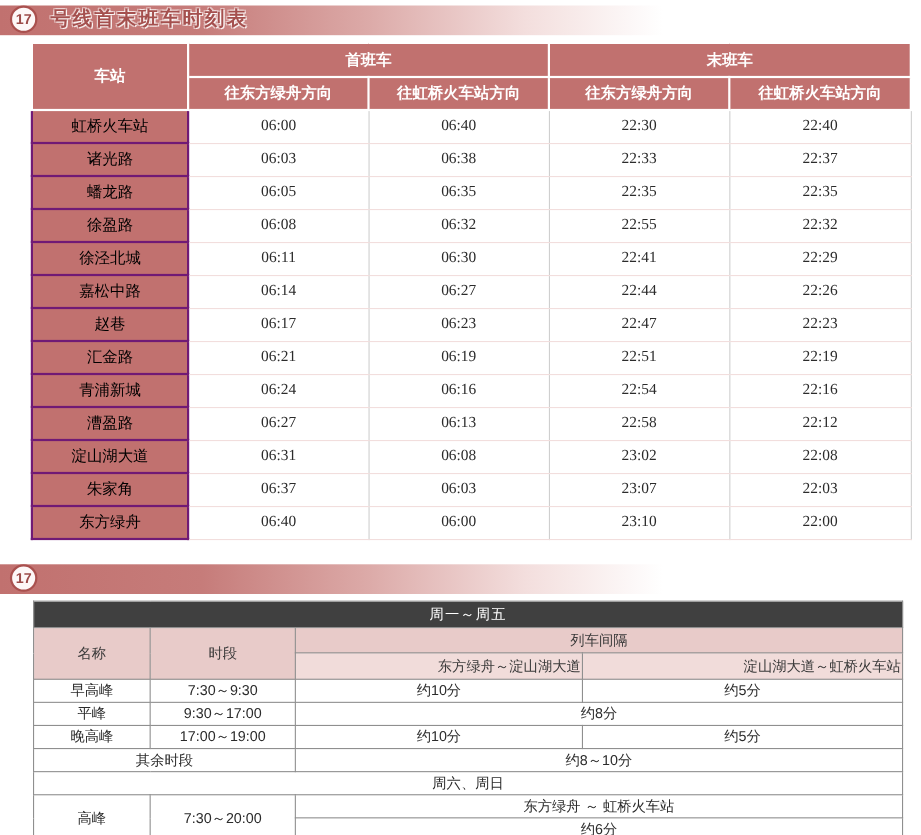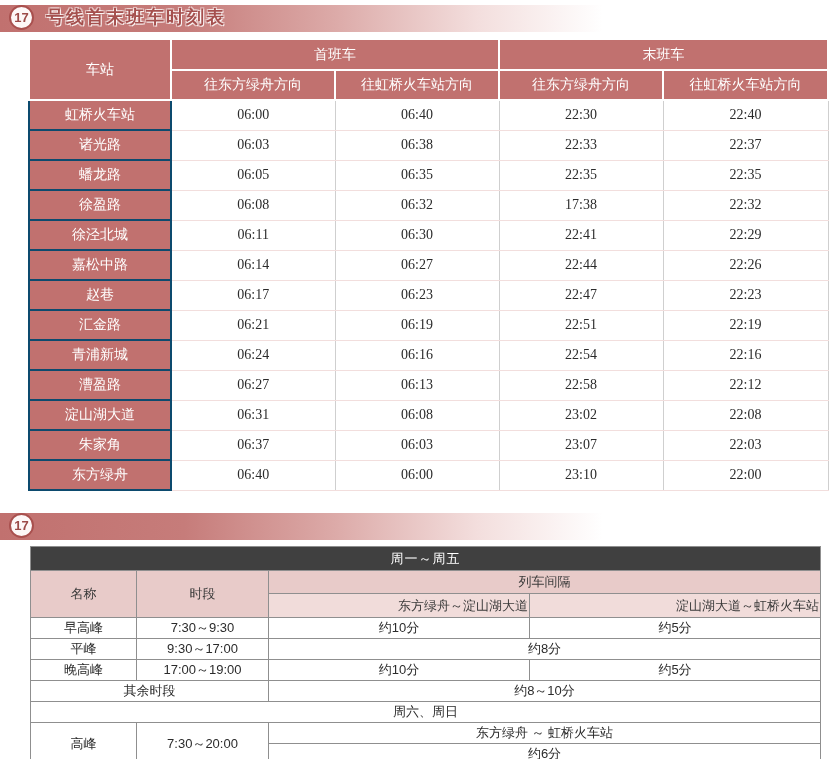--- a/index.html
+++ b/index.html
@@ -14,25 +14,25 @@
      font-size:13px;line-height:21px;text-align:center;}
   .title-text{margin-left:12px;font-size:18px;font-weight:bold;color:#a5504e;
      letter-spacing:2px;
      text-shadow:1px 1px 0 rgba(255,255,255,.85),-1px -1px 0 rgba(255,255,255,.55),
                  1px -1px 0 rgba(255,255,255,.55),-1px 1px 0 rgba(255,255,255,.55);}
 
   
   table{border-collapse:collapse;table-layout:fixed;}
   .tt{width:799px;margin:6px 0 0 28px;
       font-family:"Liberation Serif","DejaVu Serif",serif;font-size:14px;}
-  .tt th{background:#c1716f;color:#ffffff;font-weight:normal;border:2px solid #ffffff;}
+  .tt th{background:#c1716f;color:#ffffff;font-weight:bold;border:2px solid #ffffff;}
   .tt th.grp{height:27px;}
   .tt th.dir{height:26px;margin-left:42px;}
   .tt td{height:26px;text-align:center;}
-  .tt td.station{background:#c1716f;color:#ffffff;border:2px solid #0c4a6e;}
+  .tt td.station{background:#c1716f;color:#000000;border:2px solid #701a75;}
   .tt td.time{background:#ffffff;color:#2b2b2b;
       border-top:1px solid #f2dedd;border-bottom:1px solid #f2dedd;
       border-left:1px solid #cfcfcf;border-right:1px solid #cfcfcf;}
   .tt tr.first-data td.time{border-top:2px solid #e59c9a;}
 
   
   .iv{width:790px;margin:6px 0 0 30px;font-size:13px;
       border:1px solid #8f8f8f;}
   .iv td{border:1px solid #8f8f8f;text-align:center;height:18px;color:#2b2b2b;}
   .iv td.banner{background:#404040;color:#ffffff;height:21px;letter-spacing:1px;}
@@ -89,21 +89,21 @@
       <td class="station">蟠龙路</td>
       <td class="time">06:05</td>
       <td class="time">06:35</td>
       <td class="time">22:35</td>
       <td class="time">22:35</td>
     </tr>
     <tr>
       <td class="station">徐盈路</td>
       <td class="time">06:08</td>
       <td class="time">06:32</td>
-      <td class="time">17:38</td>
+      <td class="time">22:55</td>
       <td class="time">22:32</td>
     </tr>
     <tr>
       <td class="station">徐泾北城</td>
       <td class="time">06:11</td>
       <td class="time">06:30</td>
       <td class="time">22:41</td>
       <td class="time">22:29</td>
     </tr>
     <tr>

